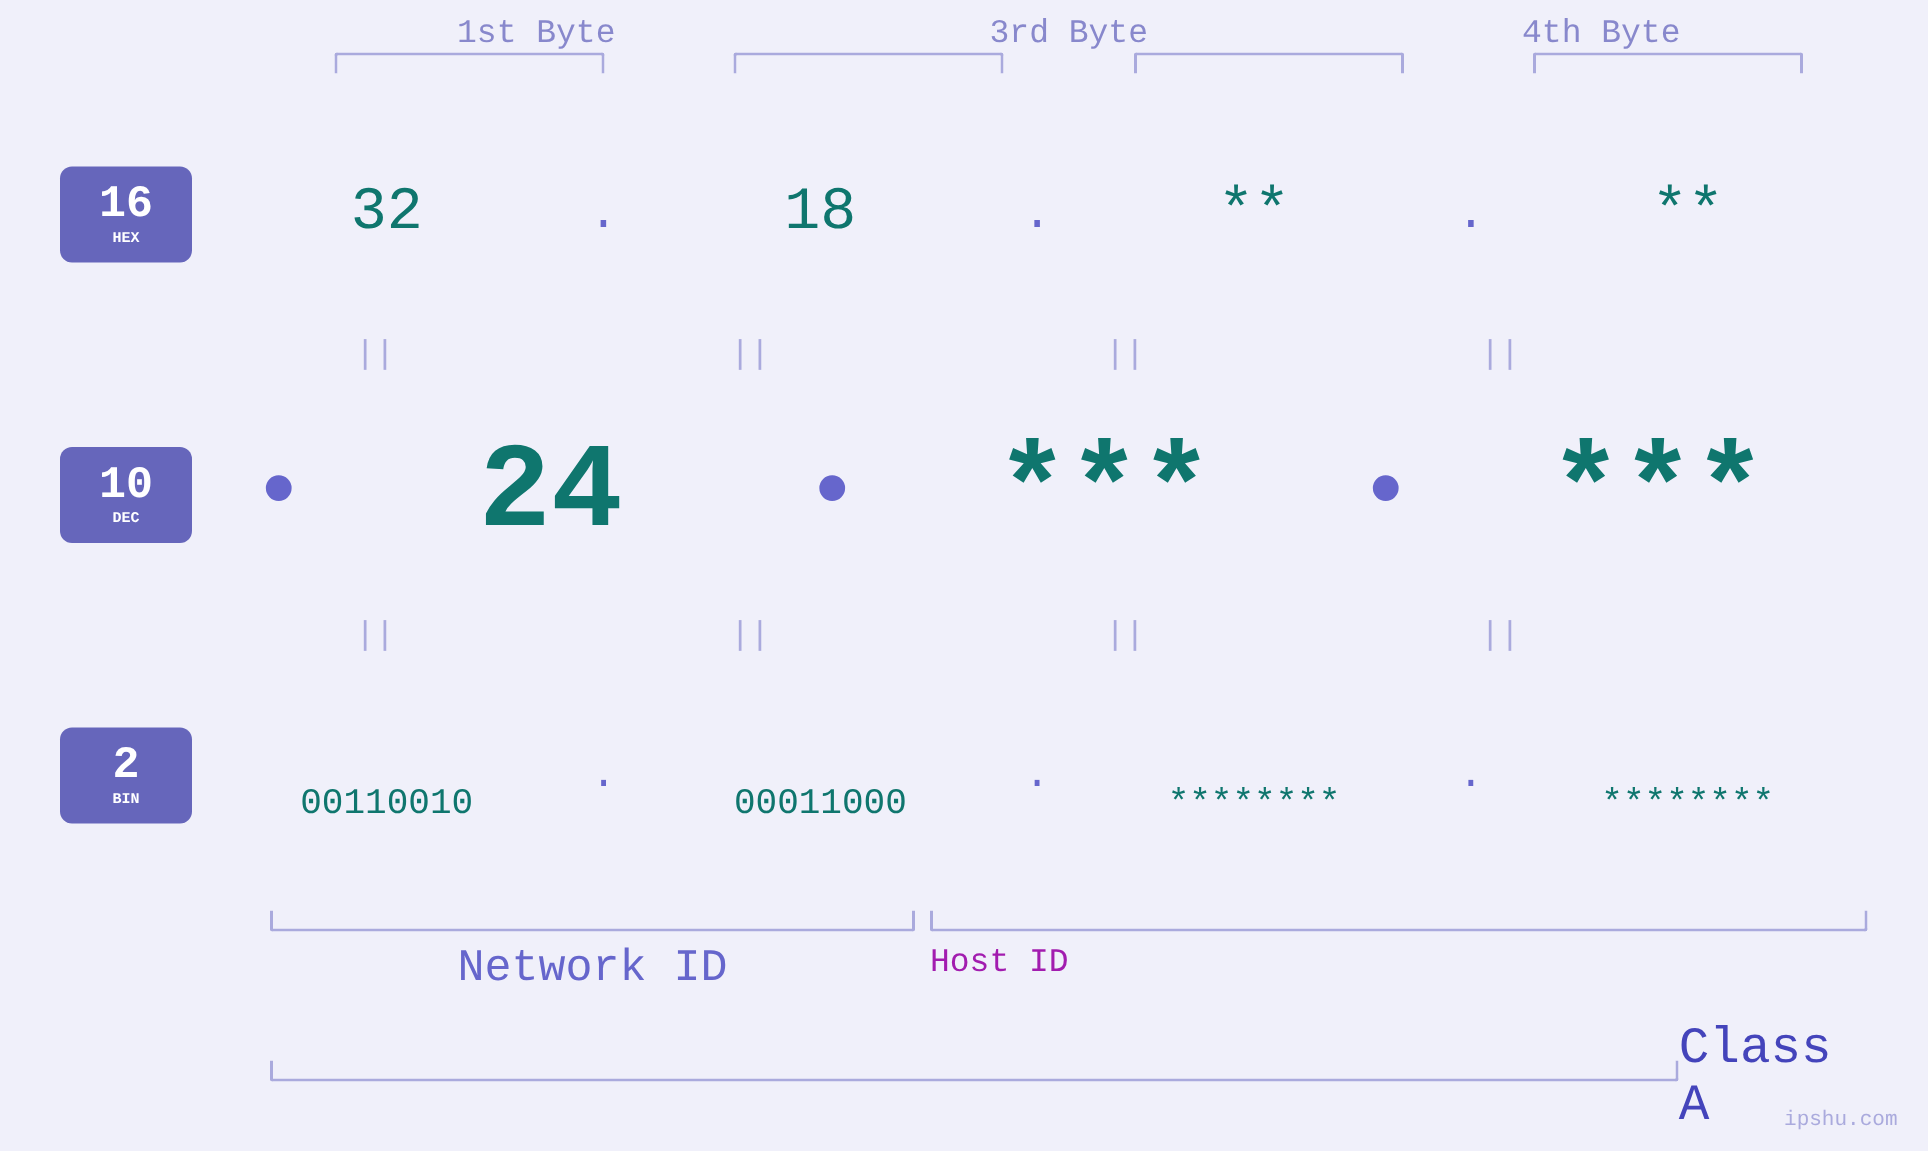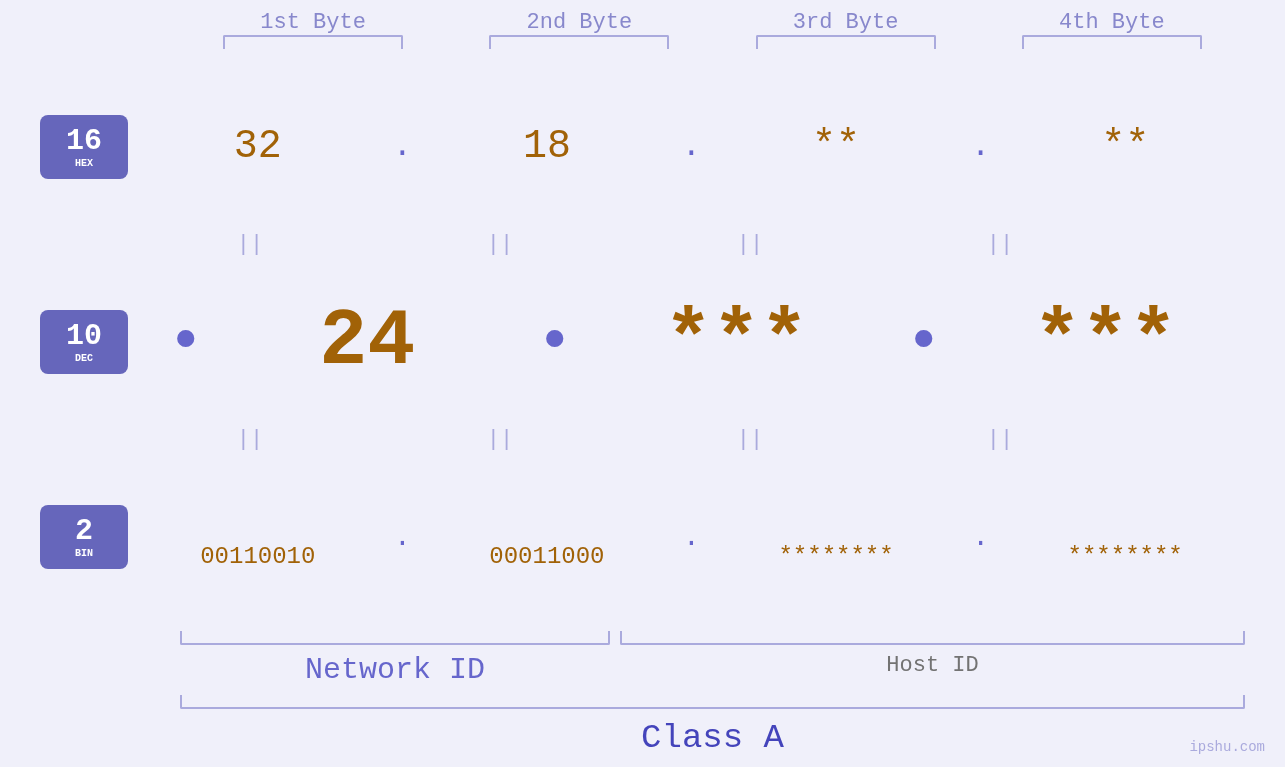--- a/index.html
+++ b/index.html
@@ -104,21 +104,21 @@
     .values-row {
       display: flex;
       align-items: center;
       flex: 1;
       justify-content: space-around;
     }
 
     .byte-val {
       width: 220px;
       text-align: right;
-      color: #a16207;
+      color: #0f766e;
       display: flex;
       align-items: center;
       justify-content: center;
     }
 
     .dot {
       color: #6666cc;
       font-size: 32px;
       width: 30px;
       text-align: center;
@@ -212,32 +212,32 @@
     .network-id-label {
       width: 430px;
       text-align: center;
       color: #6666cc;
       font-size: 30px;
       font-family: 'Courier New', Courier, monospace;
     }
 
     .host-id-label {
       flex: 1;
-      text-align: center;
-      color: #737373;
+      text-align: left;
+      color: #a21caf;
       font-size: 22px;
       font-family: 'Courier New', Courier, monospace;
       margin-left: 10px;
     }
 
     
     .class-row {
       width: 100%;
       display: flex;
-      flex-direction: column;
+      flex-direction: row;
       align-items: center;
       padding-left: 140px;
       margin-top: 8px;
     }
 
     .class-bracket {
       width: 100%;
       height: 14px;
       border: 2px solid #aaaadd;
       border-top: none;
@@ -268,21 +268,20 @@
       align-items: center;
     }
   </style>
 </head>
 <body>
 
 <div class="container">
 
   <div class="byte-headers">
     <div class="byte-header">1st Byte</div>
-    <div class="byte-header">2nd Byte</div>
     <div class="byte-header">3rd Byte</div>
     <div class="byte-header">4th Byte</div>
   </div>
 
   <div class="brackets-row">
     <div class="bracket-cell">
       <div class="bracket-top"></div>
     </div>
     <div class="bracket-cell">
       <div class="bracket-top"></div>

